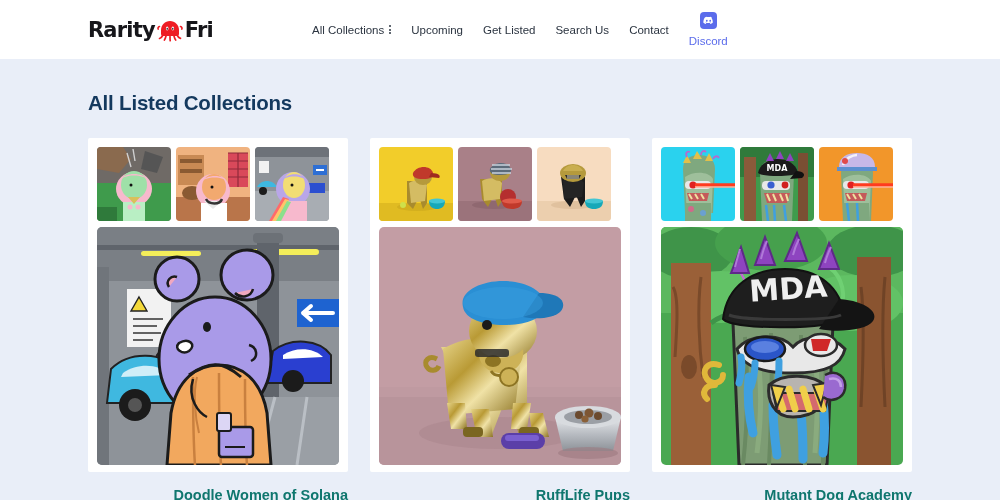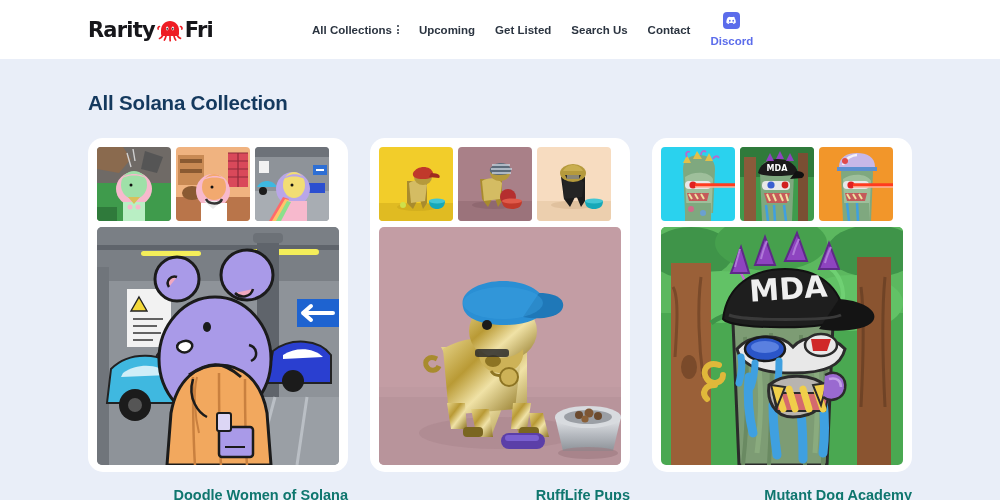--- a/index.html
+++ b/index.html
@@ -33,21 +33,20 @@
     letter-spacing: -0.8px;
     color: #16161a;
   }
   .logo-mascot { width: 26px; height: 24px; display: block; margin: 0 1px; }
 
   .nav {
     display: flex;
     align-items: center;
     gap: 20px;
     margin-left: 99px;
-    font-weight: bold;
   }
   .nav-item {
     font-size: 11.5px;
     color: #2b3440;
     cursor: pointer;
     white-space: nowrap;
     display: flex;
     align-items: center;
     gap: 5px;
   }
@@ -110,21 +109,21 @@
   }
 
   .grid {
     display: flex;
     gap: 22px;
     margin-top: 23px;
   }
   .card-wrap { width: 260px; }
   .card {
     background: #ffffff;
-    border-radius: 15px;
+    border-radius: 2px;
     padding: 9px;
     height: 334px;
   }
   .thumbs { display: flex; gap: 5px; }
   .thumb {
     width: 74px; height: 74px;
     border-radius: 4px;
     overflow: hidden;
     position: relative;
     cursor: pointer;
@@ -195,21 +194,21 @@
           <path d="M20 2.2A17 17 0 0 0 15.8.9l-.3.6c-2.3-.4-4.6-.4-6.9 0L8.2.9A17 17 0 0 0 4 2.2C1.3 6.2.6 10.1.9 13.9a17 17 0 0 0 5.2 2.6l1.1-1.8c-.6-.2-1.2-.5-1.8-.9l.4-.3c3.5 1.6 7.2 1.6 10.6 0l.4.3c-.6.4-1.2.7-1.8.9l1.1 1.8a17 17 0 0 0 5.2-2.6c.4-4.4-.7-8.3-3.3-11.7zM8.3 11.6c-1 0-1.9-.9-1.9-2.1s.8-2.1 1.9-2.1 1.9 1 1.9 2.1-.8 2.1-1.9 2.1zm7.4 0c-1 0-1.9-.9-1.9-2.1s.8-2.1 1.9-2.1 1.9 1 1.9 2.1-.8 2.1-1.9 2.1z" fill="#ffffff"></path>
         </svg>
       </span>
       <span class="discord-text">Discord</span>
     </div>
   </nav>
 
 </div>
 
 <div class="page">
-  <div class="page-title">All Solana Collection</div>
+  <div class="page-title">All Listed Collections</div>
 
   <div class="grid">
 
     <div class="card-wrap">
       <div class="card">
         <div class="thumbs">
           <div class="thumb">
             <svg class="art" viewBox="0 0 74 74">
               <rect width="74" height="74" fill="#6f6a66"></rect>
               <path d="M0 36h74v38H0z" fill="#3f9b4c"></path>

